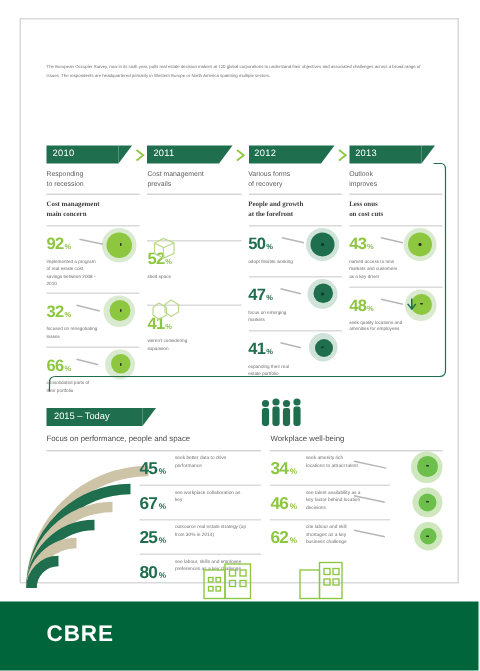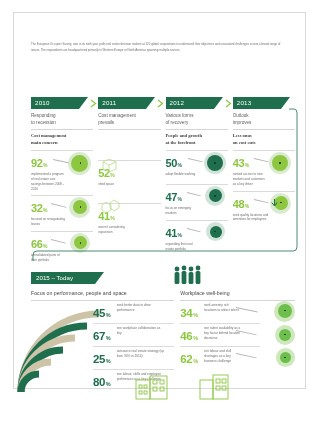--- a/index.html
+++ b/index.html
@@ -420,13 +420,16 @@
           <rect x="14" y="3" width="15" height="24"></rect>
           <rect x="17" y="7" width="4" height="4"></rect>
             <rect x="23" y="7" width="4" height="4"></rect>
           <rect x="17" y="14" width="4" height="4"></rect>
             <rect x="23" y="14" width="4" height="4"></rect>
         </g>
       </svg>
     </span>
   </div>
 
+  <div class="footer">
+    <div class="cbre">CBRE</div>
+  </div>
 </div>
 
 </body></html>

